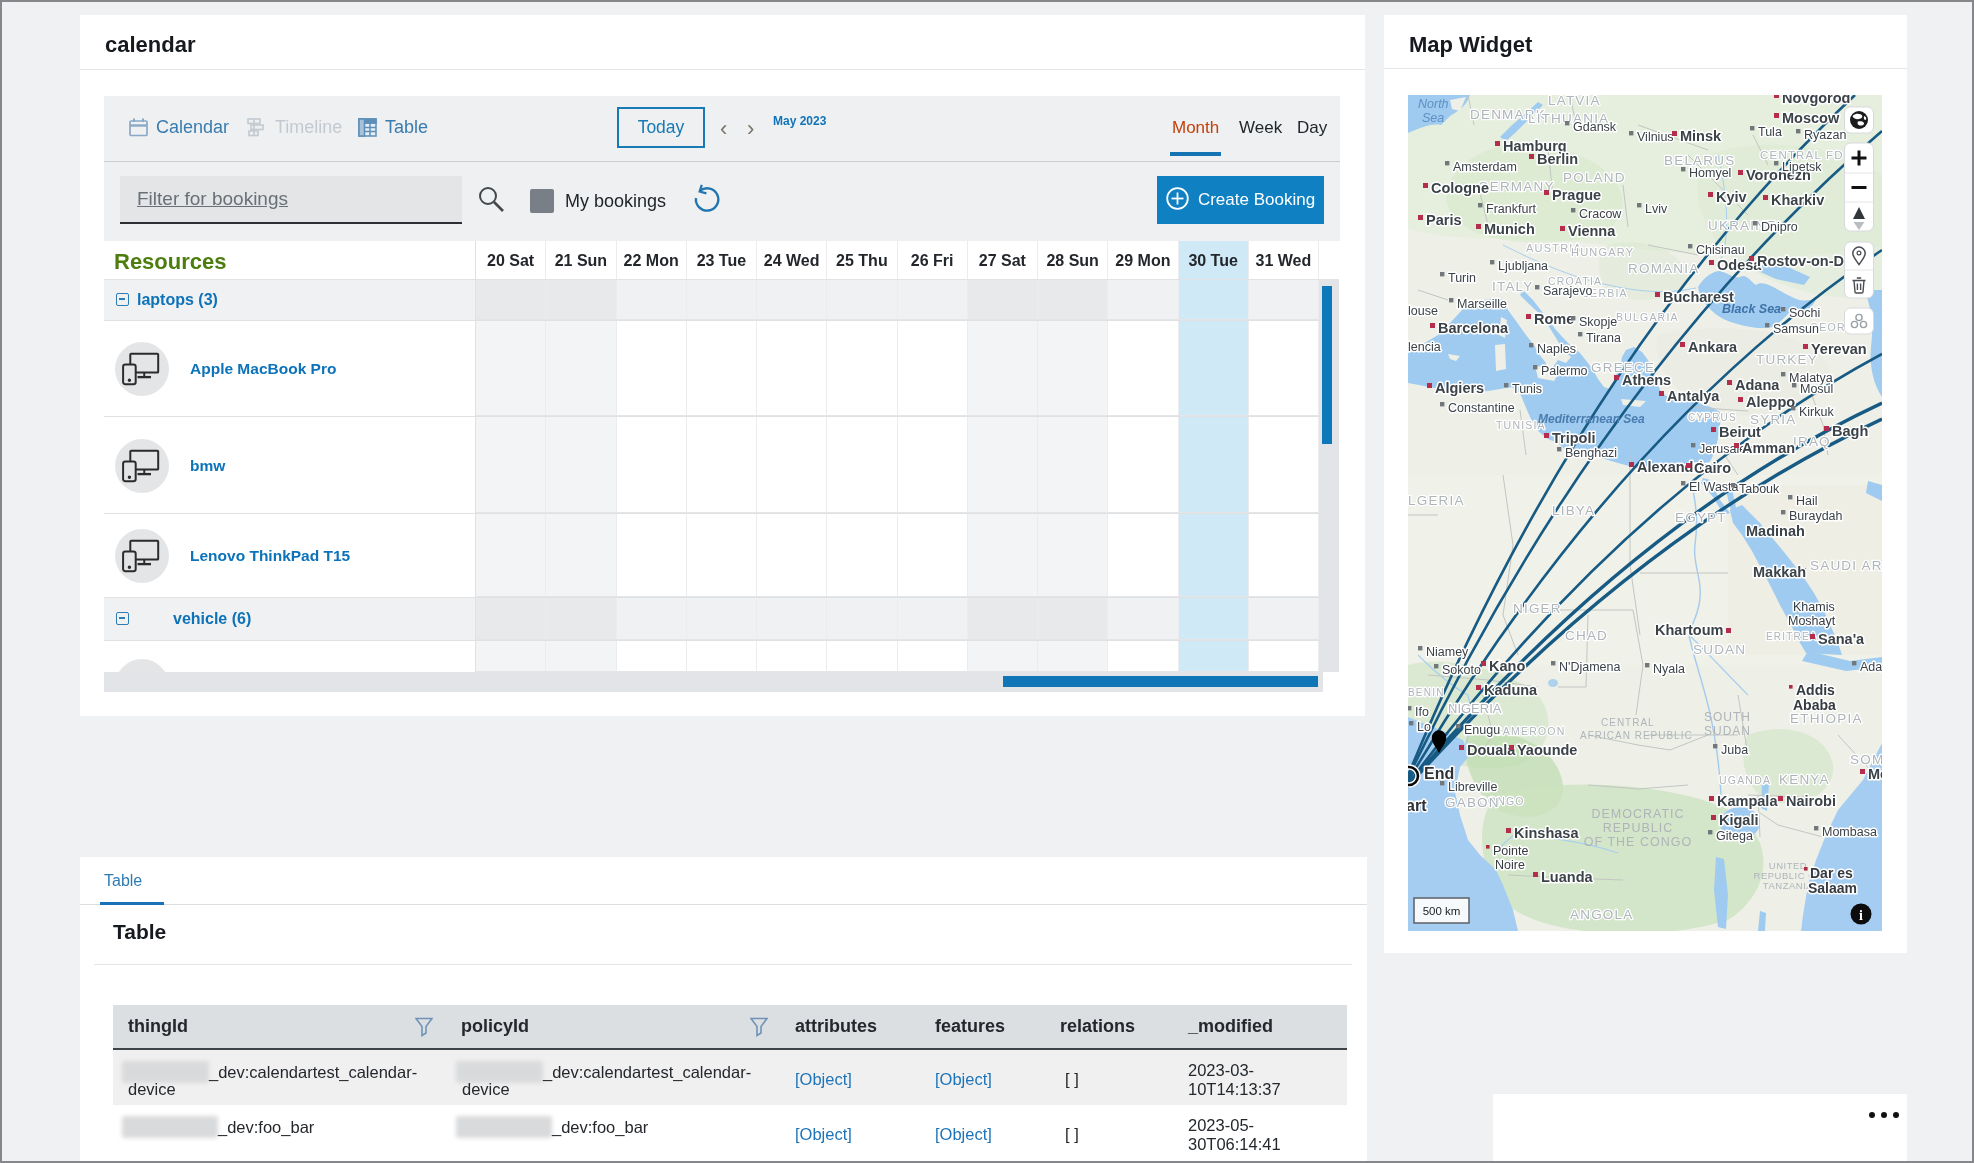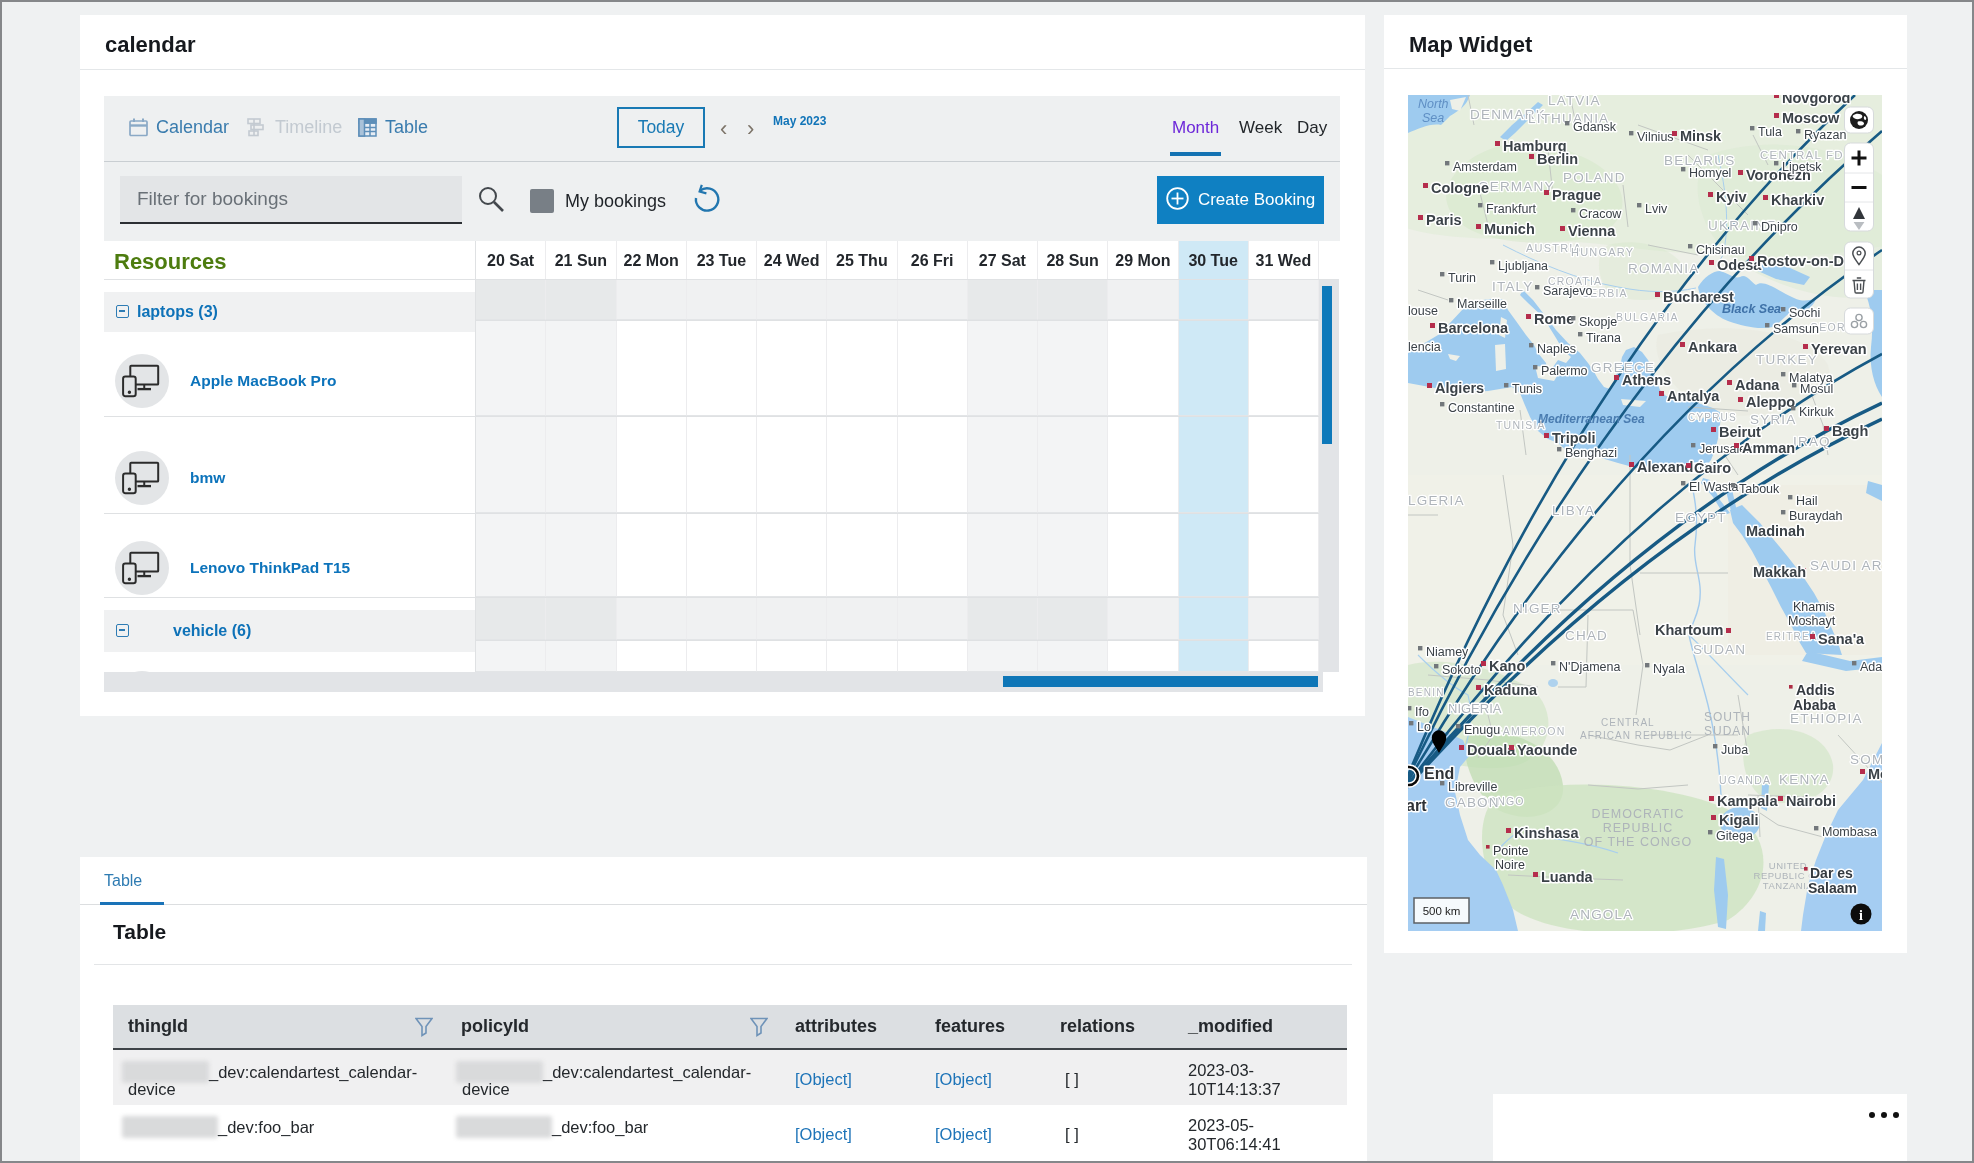--- a/index.html
+++ b/index.html
@@ -20,34 +20,34 @@
   
   #toolbar { position:absolute; left:24px; top:81px; width:1236px; height:145px; background:#eef0f1; }
   #toolbar .row1 { position:absolute; left:0; top:0; width:100%; height:66px; border-bottom:1px solid #c9ced2; }
   .vtab { position:absolute; top:21px; font-size:18px; color:#3a7cae; white-space:nowrap; }
   .vtab svg { vertical-align:-4px; margin-right:8px; }
   .vtab.dis { color:#c3cad1;text-align:center; }
   #todaybtn { position:absolute; left:513px; top:11px; width:88px; height:41px; border:2px solid #1879b4; color:#1879b4; font-size:17.5px; text-align:center; line-height:37px; }
   .navchev { position:absolute; top:20px; font-size:22px; color:#7d7469; }
   #maytitle { position:absolute; left:669px; top:18px; font-size:12px; font-weight:bold; color:#1174b8; }
   .viewtab { position:absolute; top:22px; font-size:17px; color:#23272b; }
-  #monthtab { color:#6d28d9; }
+  #monthtab { color:#c2410c; }
   #monthuline { position:absolute; left:1066px; top:56px; width:51px; height:4px; background:#1473b3; }
   
-  #filterinput { position:absolute; left:16px; top:80px; width:342px; height:48px; background:#e3e5e7; border-bottom:2px solid #2b2f33; color:#697077; font-size:19px; line-height:46px; padding-left:17px; }
+  #filterinput { position:absolute; left:16px; top:80px; width:342px; height:48px; background:#e3e5e7; border-bottom:2px solid #2b2f33; color:#697077; font-size:19px; line-height:46px; padding-left:17px;text-decoration:underline; }
   #mag { position:absolute; left:372px; top:88px; }
   #chkbox { position:absolute; left:426px; top:93px; width:24px; height:24px; background:#787f86; border-radius:2px; }
   #mybook { position:absolute; left:461px; top:95px; font-size:18px; color:#1e2227; }
   #refresh { position:absolute; left:588px; top:88px; }
   #createbtn { position:absolute; left:1053px; top:80px; width:167px; height:48px; background:#0f80c2; color:#fff; font-size:17px; text-align:center; line-height:48px; }
   #createbtn svg { vertical-align:-5px; margin-right:9px; }
   
   #grid { position:absolute; left:24px; top:226px; width:1235px; height:451px; font-size:17px; }
   .grow { position:absolute; left:0; width:1235px; }
-  .rescol { position:absolute; left:0; top:12px; width:372px; height:100%; }
+  .rescol { position:absolute; left:0; top:0; width:372px; height:100%; }
   .dcell { position:absolute; top:0; width:70.25px; height:100%; border-right:1px solid #ececee; border-bottom:1px solid #e3e5e7; }
   .grphead { background:#f0f1f2; }
   .wkend { background:#f3f4f5; }
   .grphead.wkend { background:#e7e9ea; }
   .today { background:#cfe9f6 !important; }
   .dayhdr { position:absolute; top:0; width:70.25px; height:100%; font-weight:bold; color:#23272c; text-align:center; line-height:39px; font-size:16px; border-right:1px solid #ececee; }
   .grpline { border-bottom:1px solid #dfe1e3; }
   .resname { color:#0c73bb; font-weight:bold; font-size:15.5px; }
   .avatar { position:absolute; left:11px; width:54px; height:54px; border-radius:50%; background:#e3e5e7; }
   .grpicon { position:absolute; left:12px; width:13px; height:13px; border:1.5px solid #2e7cb4; border-radius:2px; }

